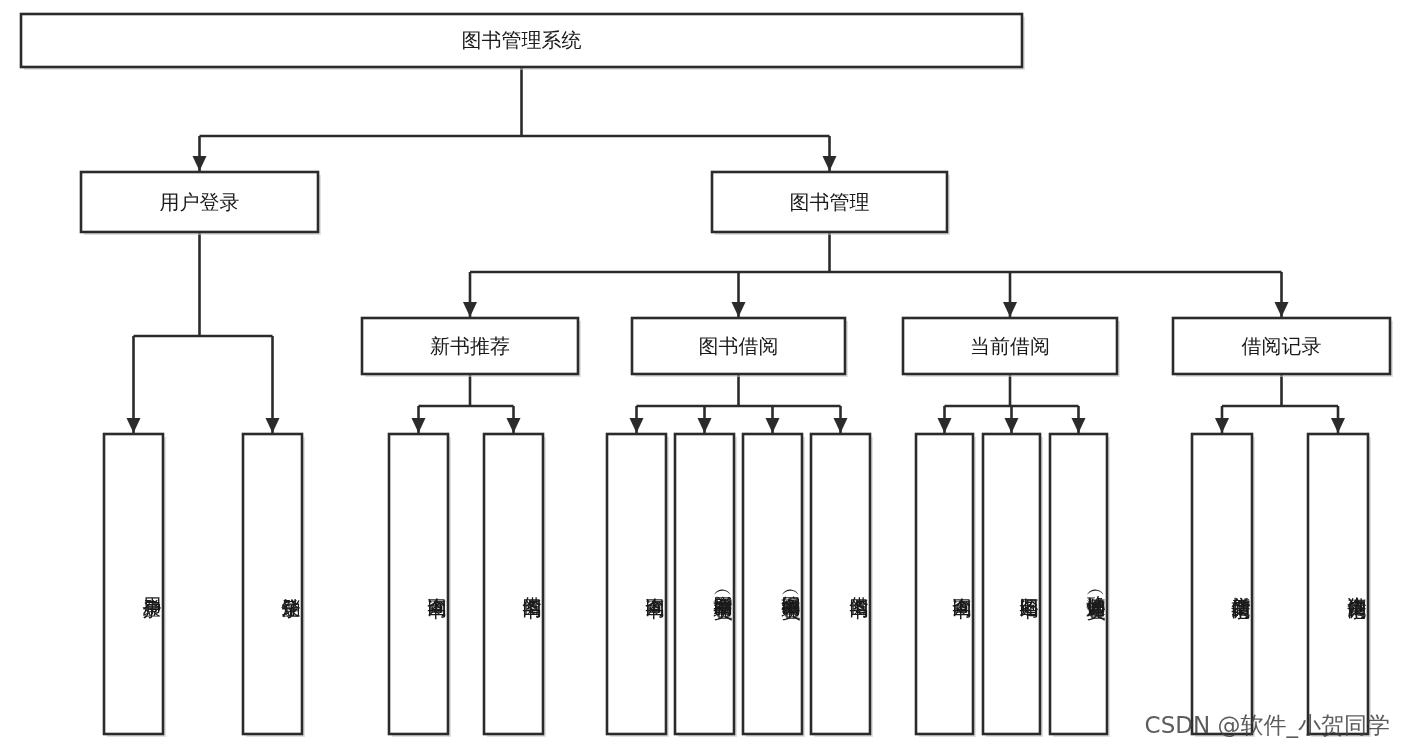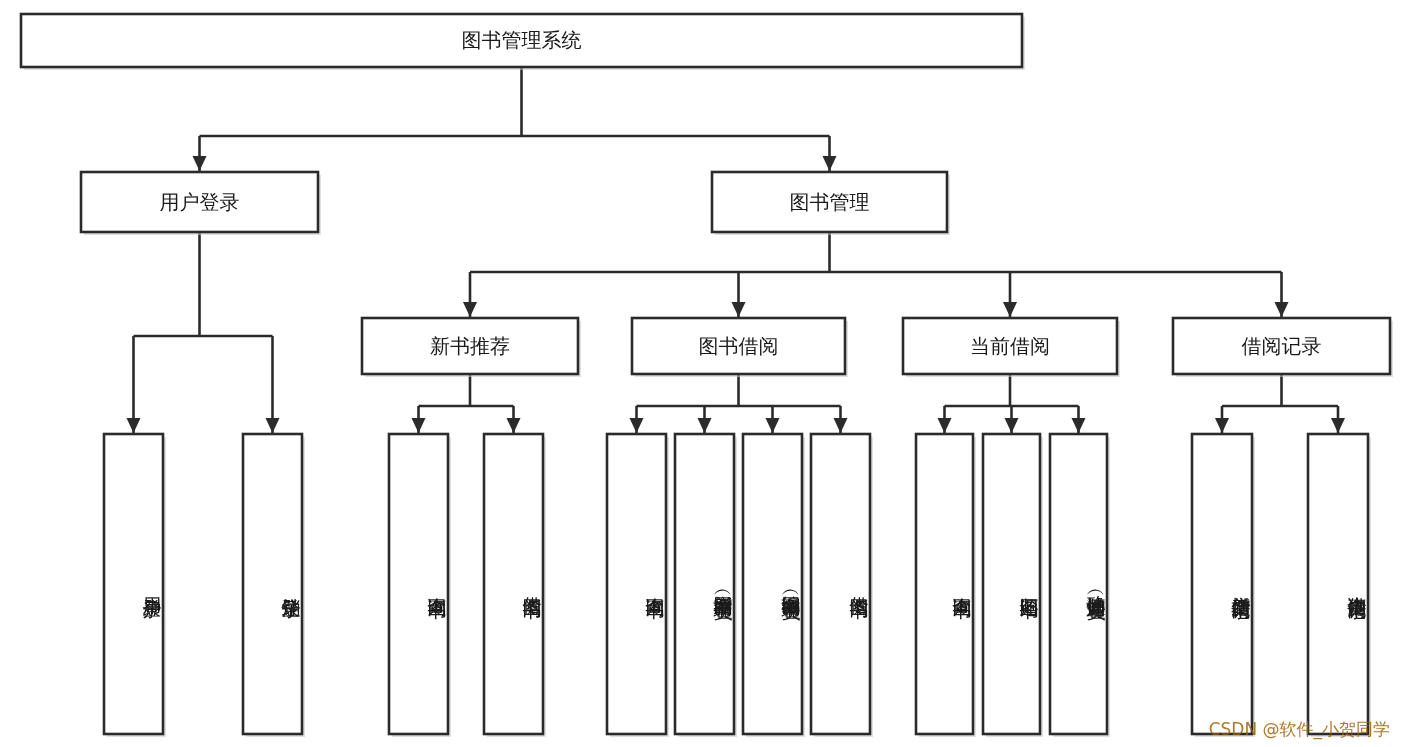--- a/index.html
+++ b/index.html
@@ -62,22 +62,22 @@
     letter-spacing: 1px;
     text-align: center;
     white-space: nowrap;
     pointer-events: none;
   }
   #watermark {
     position: absolute;
     right: 12px;
     bottom: 6px;
     font-family: "DejaVu Sans", "Liberation Sans", sans-serif;
-    font-size: 17px;
-    color: #a16207;
+    font-size: 23px;
+    color: #404040;
     opacity: 0.85;
     white-space: nowrap;
   }
 </style>
 </head>
 <body>
 
 <div id="diagram-root">
 
   <svg id="tree-svg" viewBox="0 0 1405 747">

